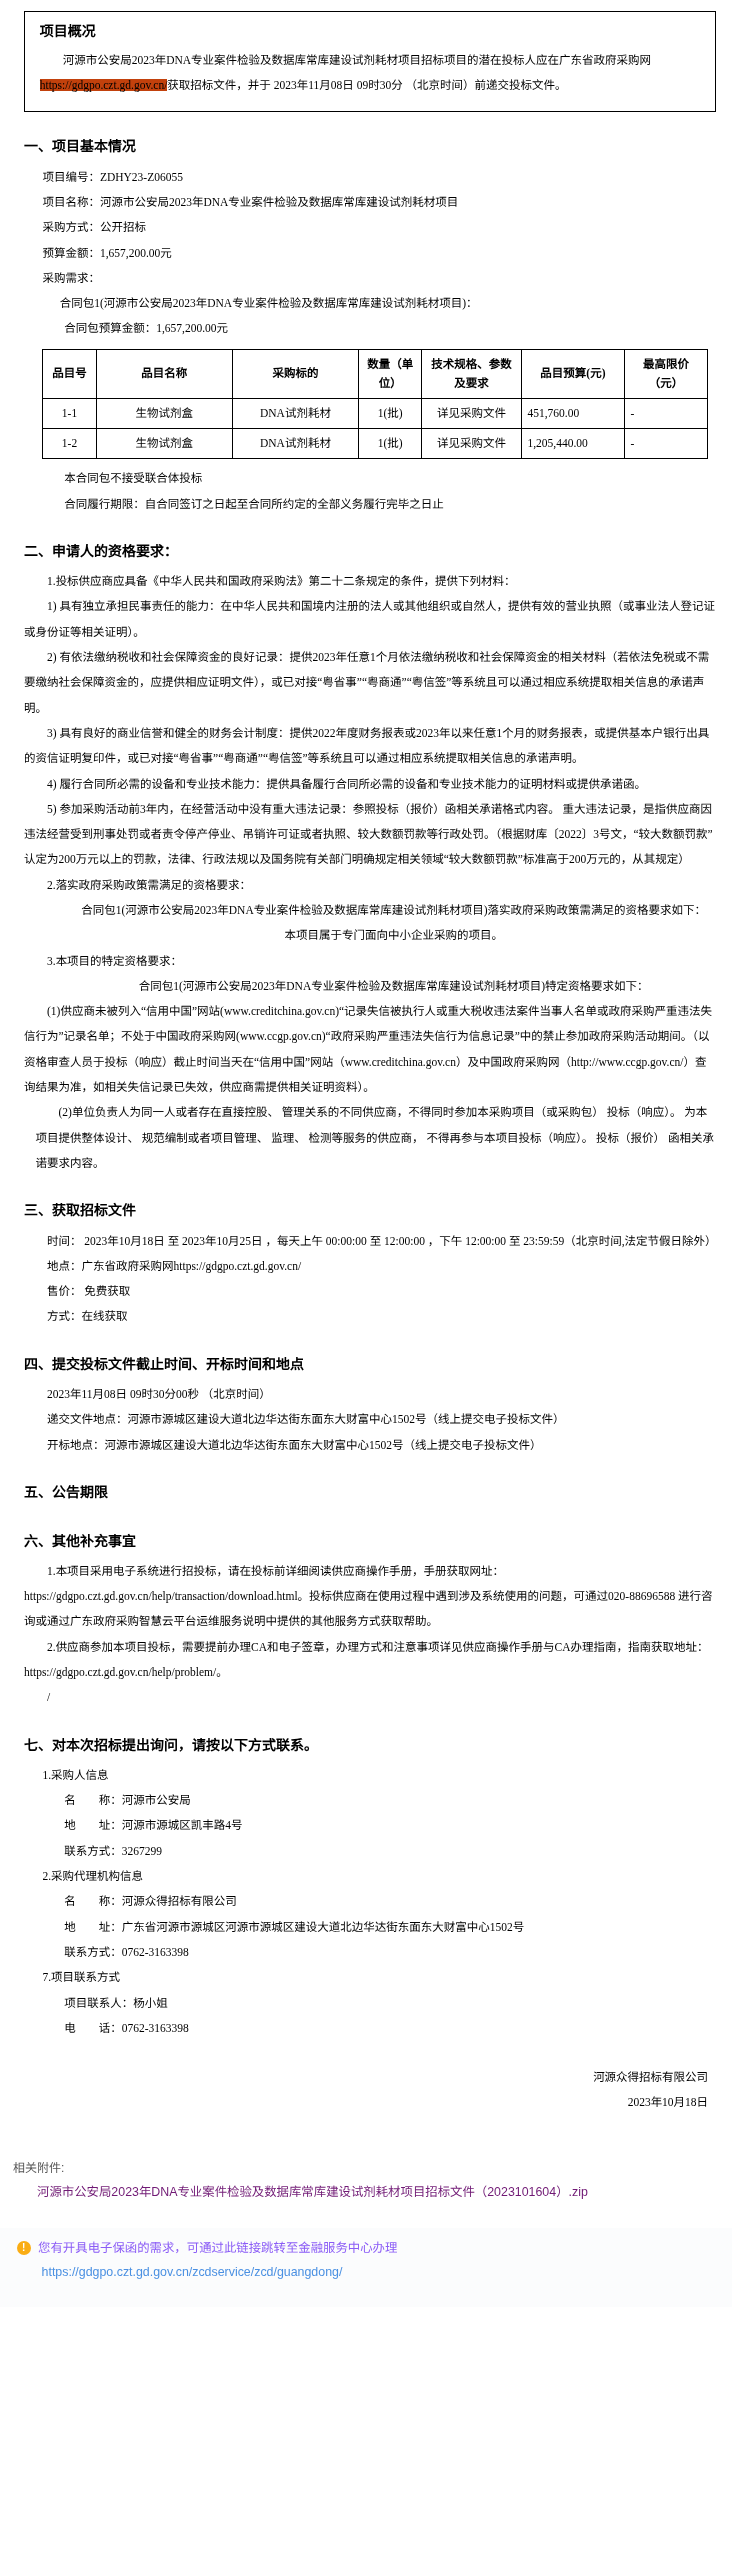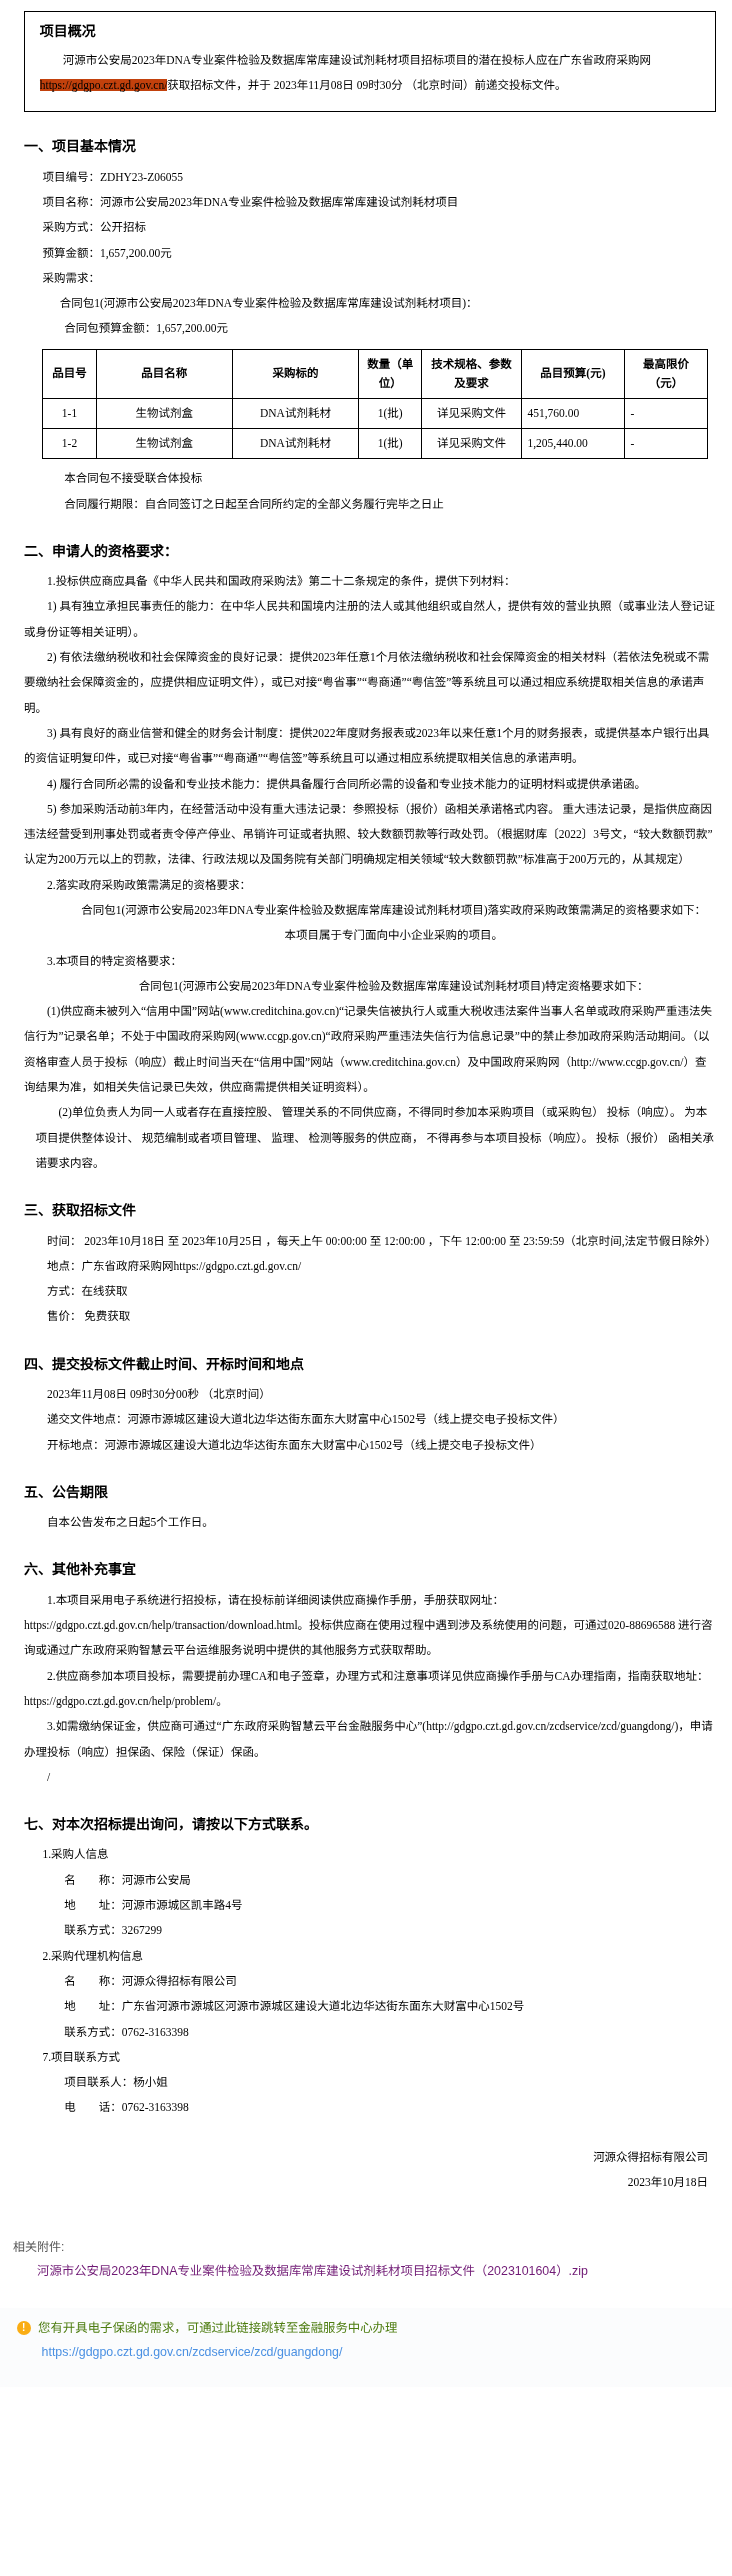--- a/index.html
+++ b/index.html
@@ -97,21 +97,21 @@
     margin: 1.8px 7.4px 0 3.7px;
     border-radius: 50%;
     background: #faad14;
     color: #fff;
     font-size: 10px;
     font-weight: bold;
     line-height: 14px;
     text-align: center;
     font-family: "Liberation Sans", sans-serif;
   }
-  .notice-text { color: #4d7c0f; font-size: 12.4px; line-height: 1.5; }
+  .notice-text { color: #8b5cf6; font-size: 12.4px; line-height: 1.5; }
   .notice-link {
     display: block;
     margin: 7.4px 0 0 28.6px;
     color: #4a90e2;
     font-size: 12.4px;
     text-decoration: none;
   }
 </style>
 </head>
 <body>
@@ -191,38 +191,36 @@
         <p class="para i2fi">本项目属于专门面向中小企业采购的项目。</p>
         <p class="para fi">3.本项目的特定资格要求：</p>
         <p class="para i2fi">合同包1(河源市公安局2023年DNA专业案件检验及数据库常库建设试剂耗材项目)特定资格要求如下：</p>
         <p class="para fi">(1)供应商未被列入“信用中国”网站(www.creditchina.gov.cn)“记录失信被执行人或重大税收违法案件当事人名单或政府采购严重违法失信行为”记录名单；不处于中国政府采购网(www.ccgp.gov.cn)“政府采购严重违法失信行为信息记录”中的禁止参加政府采购活动期间。（以资格审查人员于投标（响应）截止时间当天在“信用中国”网站（www.creditchina.gov.cn）及中国政府采购网（http://www.ccgp.gov.cn/）查询结果为准，如相关失信记录已失效，供应商需提供相关证明资料）。</p>
         <p class="para i05fi">(2)单位负责人为同一人或者存在直接控股、 管理关系的不同供应商，不得同时参加本采购项目（或采购包） 投标（响应）。 为本项目提供整体设计、 规范编制或者项目管理、 监理、 检测等服务的供应商， 不得再参与本项目投标（响应）。 投标（报价） 函相关承诺要求内容。</p>
       </section>
       <section>
         <div class="heading">三、获取招标文件</div>
         <p class="para fi">时间： 2023年10月18日 至 2023年10月25日 ，每天上午 00:00:00 至 12:00:00 ，下午 12:00:00 至 23:59:59（北京时间,法定节假日除外）</p>
         <p class="para fi">地点：广东省政府采购网https://gdgpo.czt.gd.gov.cn/</p>
+        <p class="para fi">售价： 免费获取</p>
         <p class="para fi">方式：在线获取</p>
-        <p class="para fi">售价： 免费获取</p>
       </section>
       <section>
         <div class="heading">四、提交投标文件截止时间、开标时间和地点</div>
         <p class="para fi">2023年11月08日 09时30分00秒 （北京时间）</p>
         <p class="para fi">递交文件地点：河源市源城区建设大道北边华达街东面东大财富中心1502号（线上提交电子投标文件）</p>
         <p class="para fi">开标地点：河源市源城区建设大道北边华达街东面东大财富中心1502号（线上提交电子投标文件）</p>
       </section>
       <section>
         <div class="heading">五、公告期限</div>
-        <p class="para fi">自本公告发布之日起5个工作日。</p>
       </section>
       <section>
         <div class="heading">六、其他补充事宜</div>
         <p class="para fi">1.本项目采用电子系统进行招投标，请在投标前详细阅读供应商操作手册，手册获取网址：https://gdgpo.czt.gd.gov.cn/help/transaction/download.html。投标供应商在使用过程中遇到涉及系统使用的问题，可通过020-88696588 进行咨询或通过广东政府采购智慧云平台运维服务说明中提供的其他服务方式获取帮助。</p>
         <p class="para fi">2.供应商参加本项目投标，需要提前办理CA和电子签章，办理方式和注意事项详见供应商操作手册与CA办理指南，指南获取地址：https://gdgpo.czt.gd.gov.cn/help/problem/。</p>
-        <p class="para fi">3.如需缴纳保证金，供应商可通过“广东政府采购智慧云平台金融服务中心”(http://gdgpo.czt.gd.gov.cn/zcdservice/zcd/guangdong/)，申请办理投标（响应）担保函、保险（保证）保函。</p>
         <p class="para fi">/</p>
       </section>
       <section>
         <div class="heading">七、对本次招标提出询问，请按以下方式联系。</div>
         <p class="para i1">1.采购人信息</p>
         <p class="para i25">名　　称：河源市公安局</p>
         <p class="para i25">地　　址：河源市源城区凯丰路4号</p>
         <p class="para i25">联系方式：3267299</p>
         <p class="para i1">2.采购代理机构信息</p>
         <p class="para i25">名　　称：河源众得招标有限公司</p>

